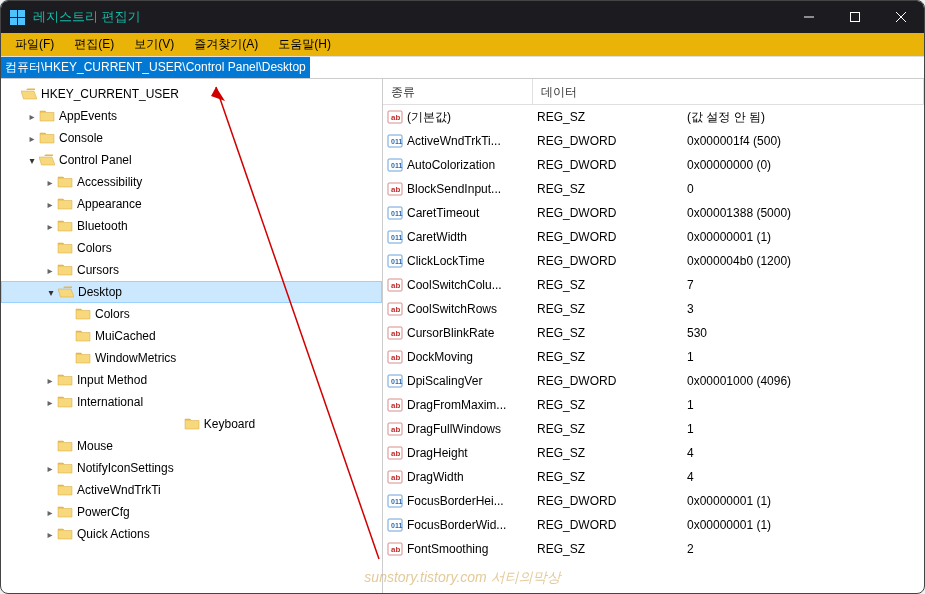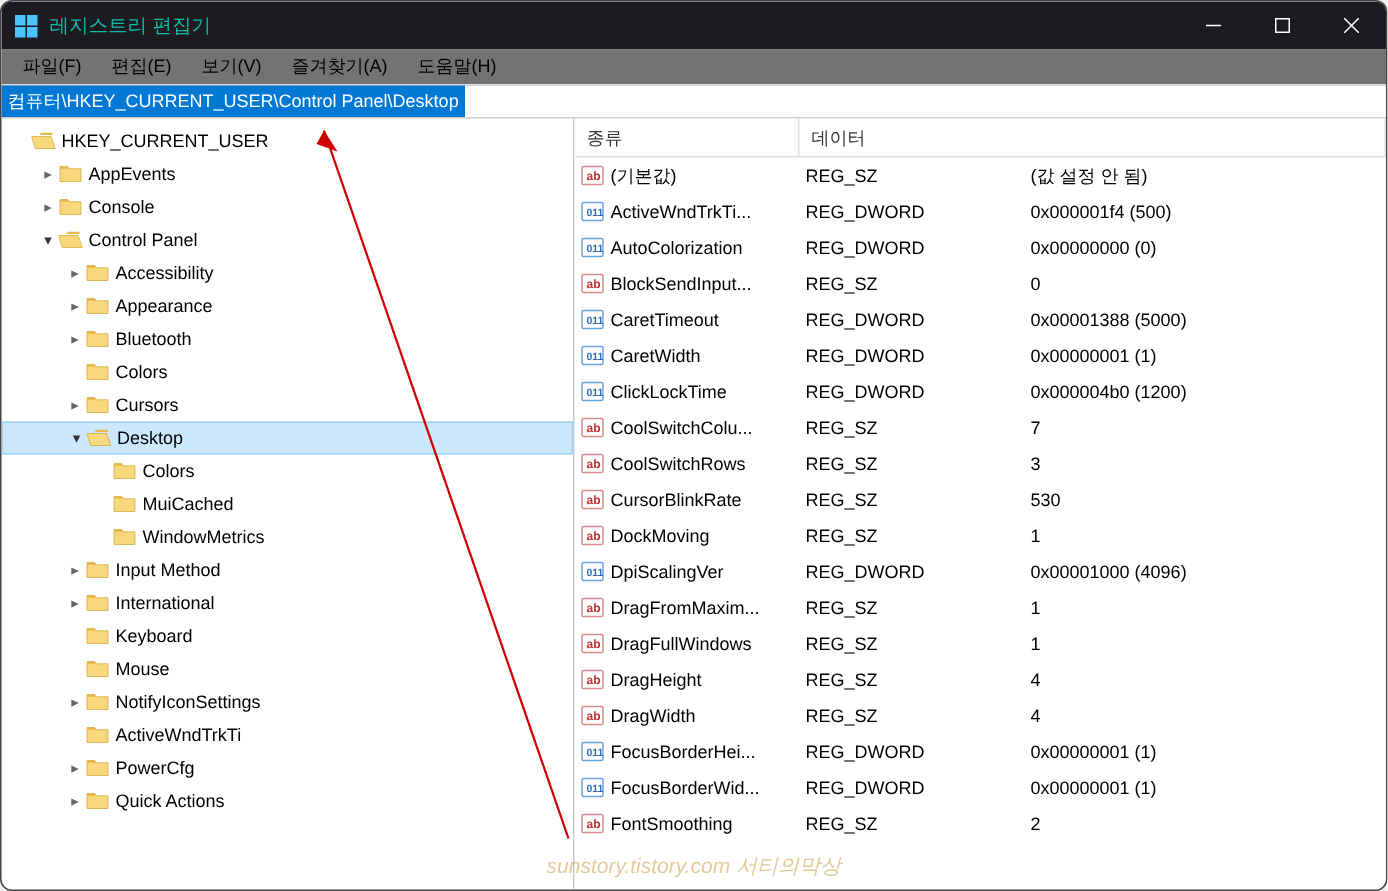--- a/index.html
+++ b/index.html
@@ -4,21 +4,21 @@
   <style>
     * { box-sizing: border-box; margin: 0; padding: 0; }
     body { font-family: "Segoe UI", "Malgun Gothic", Arial, sans-serif; font-size: 12px; background: #f0f0f0; user-select: none; }
     .window { width: 925px; height: 594px; background: #fff; border: 1px solid #444; border-radius: 8px; overflow: hidden; display: flex; flex-direction: column; }
     .titlebar { background: #1c1c20; color: #14b8a6; height: 32px; display: flex; align-items: center; padding-left: 8px; }
     .titlebar .app-icon { width: 16px; height: 16px; margin-right: 8px; display: flex; flex-wrap: wrap; }
     .titlebar .app-icon span { width: 7px; height: 7px; background: #4cc2ff; margin: 0.5px; }
     .titlebar .title { flex: 1; font-size: 13px; }
     .titlebar .controls { display: flex; }
     .titlebar .ctrl { width: 46px; height: 32px; display: flex; align-items: center; justify-content: center; color: #fff; font-size: 13px; }
-    .menubar { height: 24px; display: flex; align-items: center; padding: 0 4px; border-bottom: 1px solid #e0e0e0; background: #737373; }
+    .menubar { height: 24px; display: flex; align-items: center; padding: 0 4px; border-bottom: 1px solid #e0e0e0; background: #eab308; }
     .menubar .menu-item { padding: 3px 10px; font-size: 12px; cursor: default; }
     .addressbar { height: 22px; border-bottom: 1px solid #ccc; }
     .addressbar .path { background: #0078d4; color: #fff; padding: 2px 4px; display: inline-block; font-size: 12px; }
     .content { flex: 1; display: flex; overflow: hidden; position: relative; }
     .tree-pane { width: 382px; overflow-y: auto; border-right: 1px solid #ccc; padding: 4px 0; position: relative; }
     .tree-node { display: flex; align-items: center; height: 22px; padding-left: 6px; white-space: nowrap; cursor: default; }
     .tree-node.selected { background: #cce8ff; border: 1px solid #99d1ff; height: 22px; }
     .tree-chevron { width: 14px; height: 14px; display: flex; align-items: center; justify-content: center; color: #666; font-size: 10px; }
     .tree-chevron.blank { visibility: hidden; }
     .folder-icon { width: 16px; height: 14px; margin-right: 4px; display: inline-block; }
@@ -234,21 +234,21 @@
         <div class="tree-node" style="padding-left: 42px;">
           <span class="tree-chevron">▸</span>
           <span class="folder-icon">
             <svg viewBox="0 0 16 14">
               <path d="M1 2 L6 2 L7.5 3.5 L15 3.5 L15 12 L1 12 Z" fill="#f7d87c" stroke="#d4a538" stroke-width="0.5"></path>
               <path d="M1 2 L6 2 L7.5 3.5 L1 3.5 Z" fill="#e8b64a"></path>
             </svg>
           </span>
           <span class="tree-label">International</span>
         </div>
-        <div class="tree-node" style="padding-left: 42px;">
+        <div class="tree-node" style="padding-left: 42px; justify-content: center;">
           <span class="tree-chevron blank">▸</span>
           <span class="folder-icon">
             <svg viewBox="0 0 16 14">
               <path d="M1 2 L6 2 L7.5 3.5 L15 3.5 L15 12 L1 12 Z" fill="#f7d87c" stroke="#d4a538" stroke-width="0.5"></path>
               <path d="M1 2 L6 2 L7.5 3.5 L1 3.5 Z" fill="#e8b64a"></path>
             </svg>
           </span>
           <span class="tree-label">Keyboard</span>
         </div>
         <div class="tree-node" style="padding-left: 42px;">

